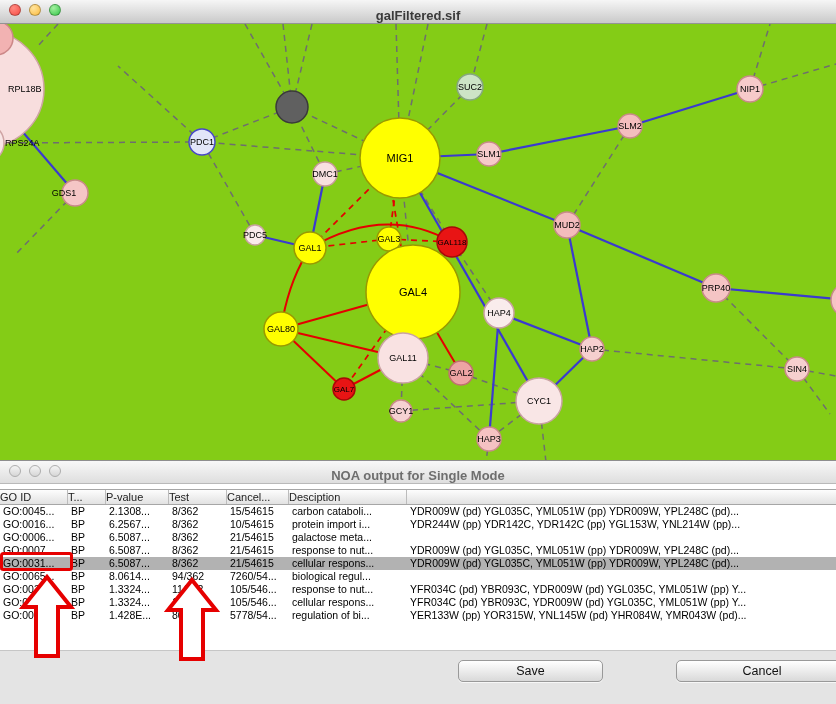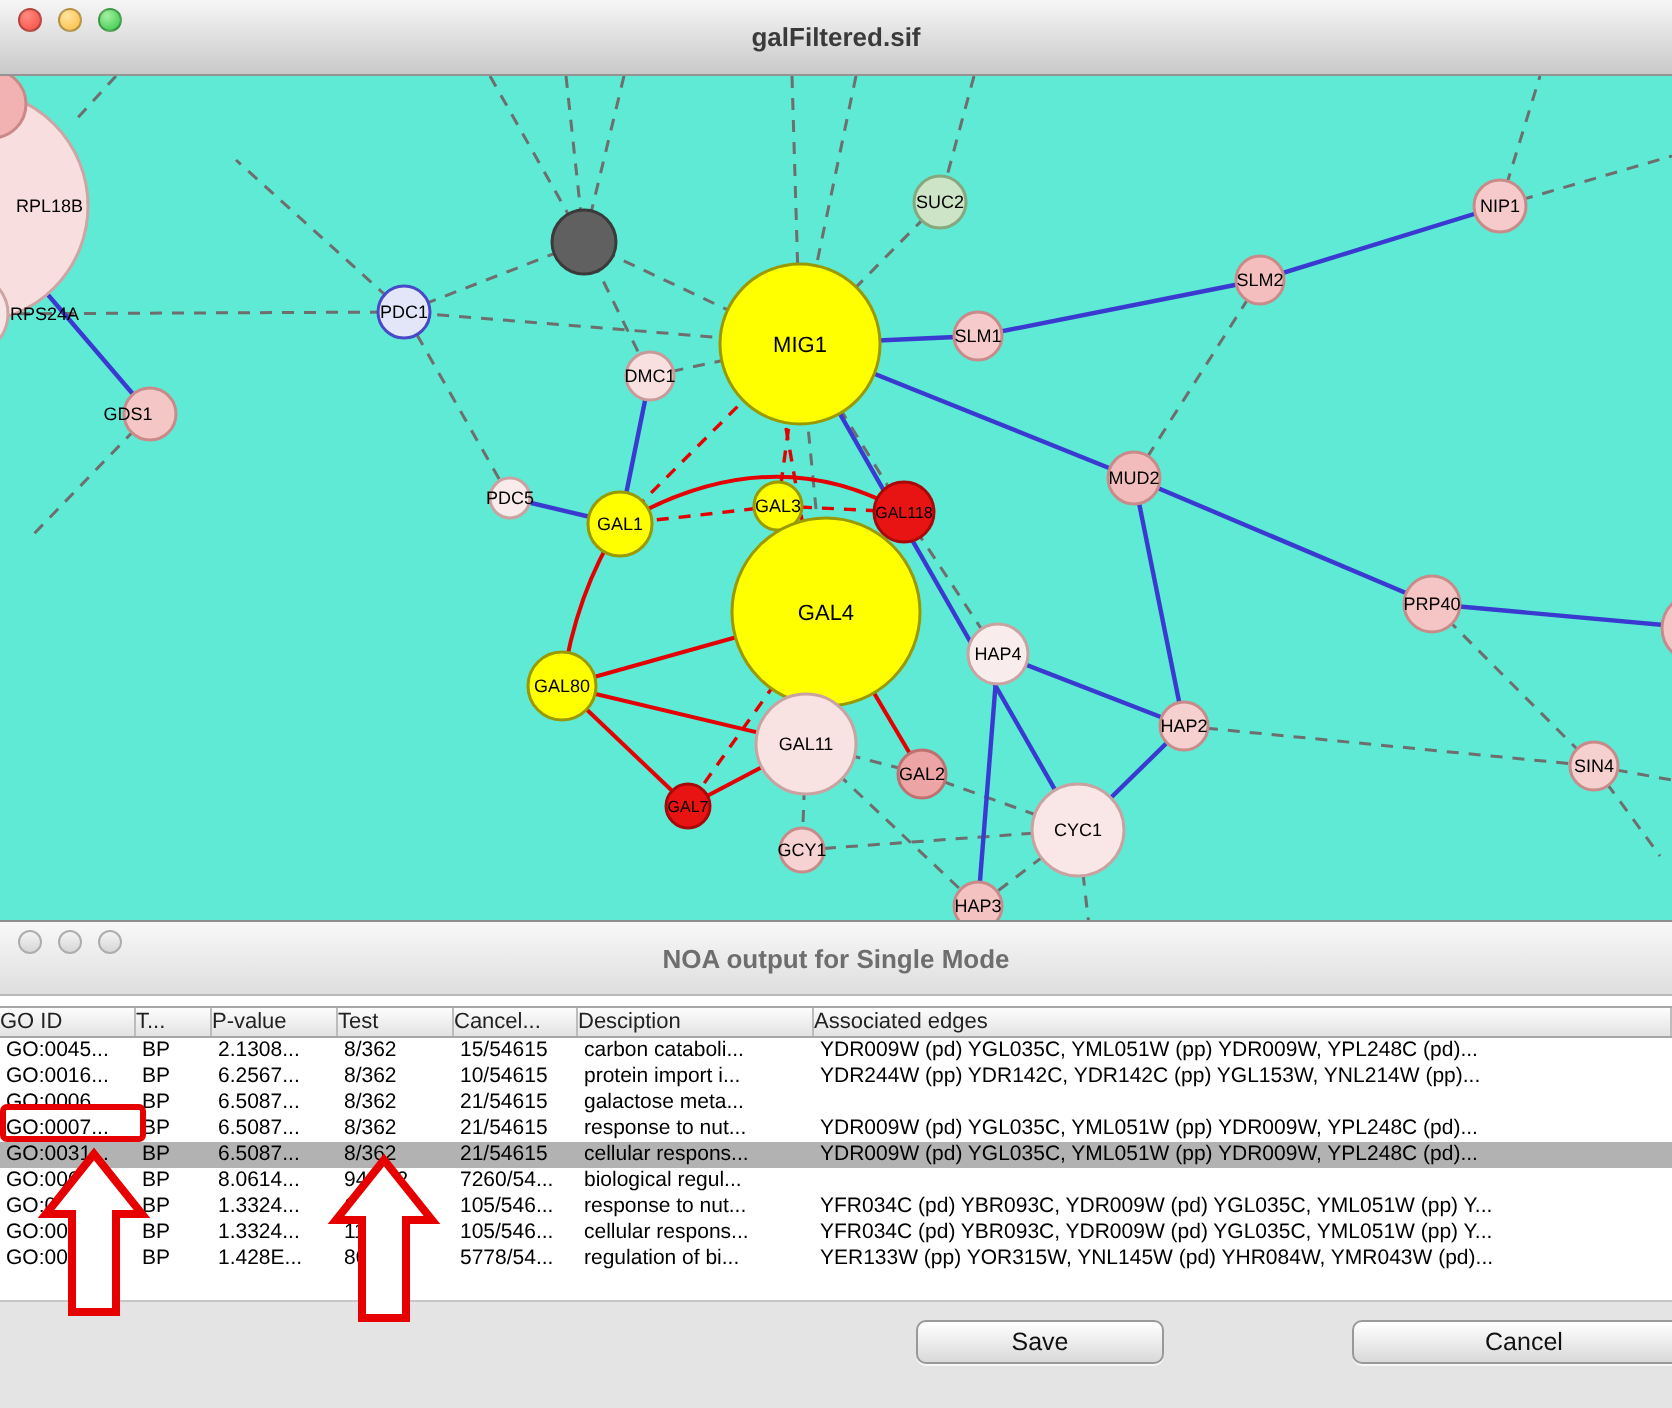--- a/index.html
+++ b/index.html
@@ -1,41 +1,41 @@
 <!DOCTYPE html>
 <html><head>
 <meta charset="utf-8">
 <style>
   *{box-sizing:border-box;margin:0;padding:0}
   html,body{width:836px;height:704px}
   body{position:relative;font-family:"Liberation Sans",sans-serif;background:#fff;overflow:hidden}
   .window{position:absolute;left:0;width:836px}
   #net-win{top:0;height:460px}
   #noa-win{top:460px;height:244px}
-  .titlebar{height:38px;background:linear-gradient(#f6f6f6,#c9c9c9);border-bottom:1px solid #949494;position:relative;display:flex;align-items:center;justify-content:center}
+  .titlebar{height:24px;background:linear-gradient(#f6f6f6,#c9c9c9);border-bottom:1px solid #949494;position:relative;display:flex;align-items:flex-end;justify-content:center}
   #noa-win .titlebar{background:linear-gradient(#f8f8f8,#dedede);border-top:1px solid #8e8e8e;border-bottom:1px solid #b9b9b9}
   .titlebar .title{font-size:13px;font-weight:bold;color:#3a3a3a}
   #noa-win .titlebar .title{color:#6e6e6e}
   .lights{position:absolute;left:9px;top:4px;display:flex;gap:8px}
   .light{width:12px;height:12px;border-radius:50%;border:1px solid rgba(0,0,0,.28)}
   .light.red{background:radial-gradient(circle at 35% 30%,#ff8a80,#f74b43)}
   .light.yellow{background:radial-gradient(circle at 35% 30%,#ffe49e,#fcbb3d)}
   .light.green{background:radial-gradient(circle at 35% 30%,#a4f0a0,#33c748)}
   .light.gray{background:linear-gradient(#f4f4f4,#d6d6d6);border-color:#adadad}
-  .canvas{height:438px;background:#5eead4;overflow:hidden}
+  .canvas{height:438px;background:#84cc16;overflow:hidden}
   svg text{font-family:"Liberation Sans",sans-serif;fill:#000}
   .tablewrap{height:168px;background:#fff;padding-top:5px}
   .thead,.trow{display:grid;grid-template-columns:68px 38px 63px 58px 62px 118px 1fr}
   .thead{height:16px;border-top:1px solid #a6a6a6;border-bottom:1px solid #a6a6a6;background:linear-gradient(#fdfdfd,#e2e2e2)}
   .hcell{font-size:11px;line-height:14px;text-align:left;border-right:1px solid #bcbcbc;overflow:hidden;white-space:nowrap;color:#222}
   .trow{height:13px}
   .tcell{font-size:10.5px;line-height:13px;padding:0 3px;white-space:nowrap;overflow:hidden;color:#000}
   .footer{position:absolute;left:0;top:190px;width:836px;height:54px;background:#e4e4e4;border-top:1px solid #c6c6c6}
   .mac-btn{position:absolute;top:9px;height:22px;border:1px solid #999;border-radius:5px;background:linear-gradient(#ffffff,#d9d9d9);font-family:"Liberation Sans",sans-serif;font-size:12.5px;color:#111;box-shadow:0 1px 0 rgba(255,255,255,.7)}
-  #save-btn{left:458px;width:124px}
+  #save-btn{left:458px;width:145px}
   #cancel-btn{left:676px;width:172px}
   .annot{position:absolute;left:0;top:0;z-index:20;pointer-events:none}
 </style>
 </head>
 <body>
 
 <div class="window" id="net-win">
   <div class="titlebar">
     <div class="lights">
       <span class="light red"></span>
@@ -240,21 +240,20 @@
     <span class="title">NOA output for Single Mode</span>
   </div>
   <div class="tablewrap">
     <div class="thead">
         <div class="hcell">GO ID</div>
         <div class="hcell">T...</div>
         <div class="hcell">P-value</div>
         <div class="hcell">Test</div>
         <div class="hcell">Cancel...</div>
         <div class="hcell">Desciption</div>
-        <div class="hcell">Associated edges</div>
       </div>
     <div class="tbody">
         <div class="trow">
           <div class="tcell">GO:0045...</div>
           <div class="tcell">BP</div>
           <div class="tcell">2.1308...</div>
           <div class="tcell">8/362</div>
           <div class="tcell">15/54615</div>
           <div class="tcell">carbon cataboli...</div>
           <div class="tcell">YDR009W (pd) YGL035C, YML051W (pp) YDR009W, YPL248C (pd)...</div>

